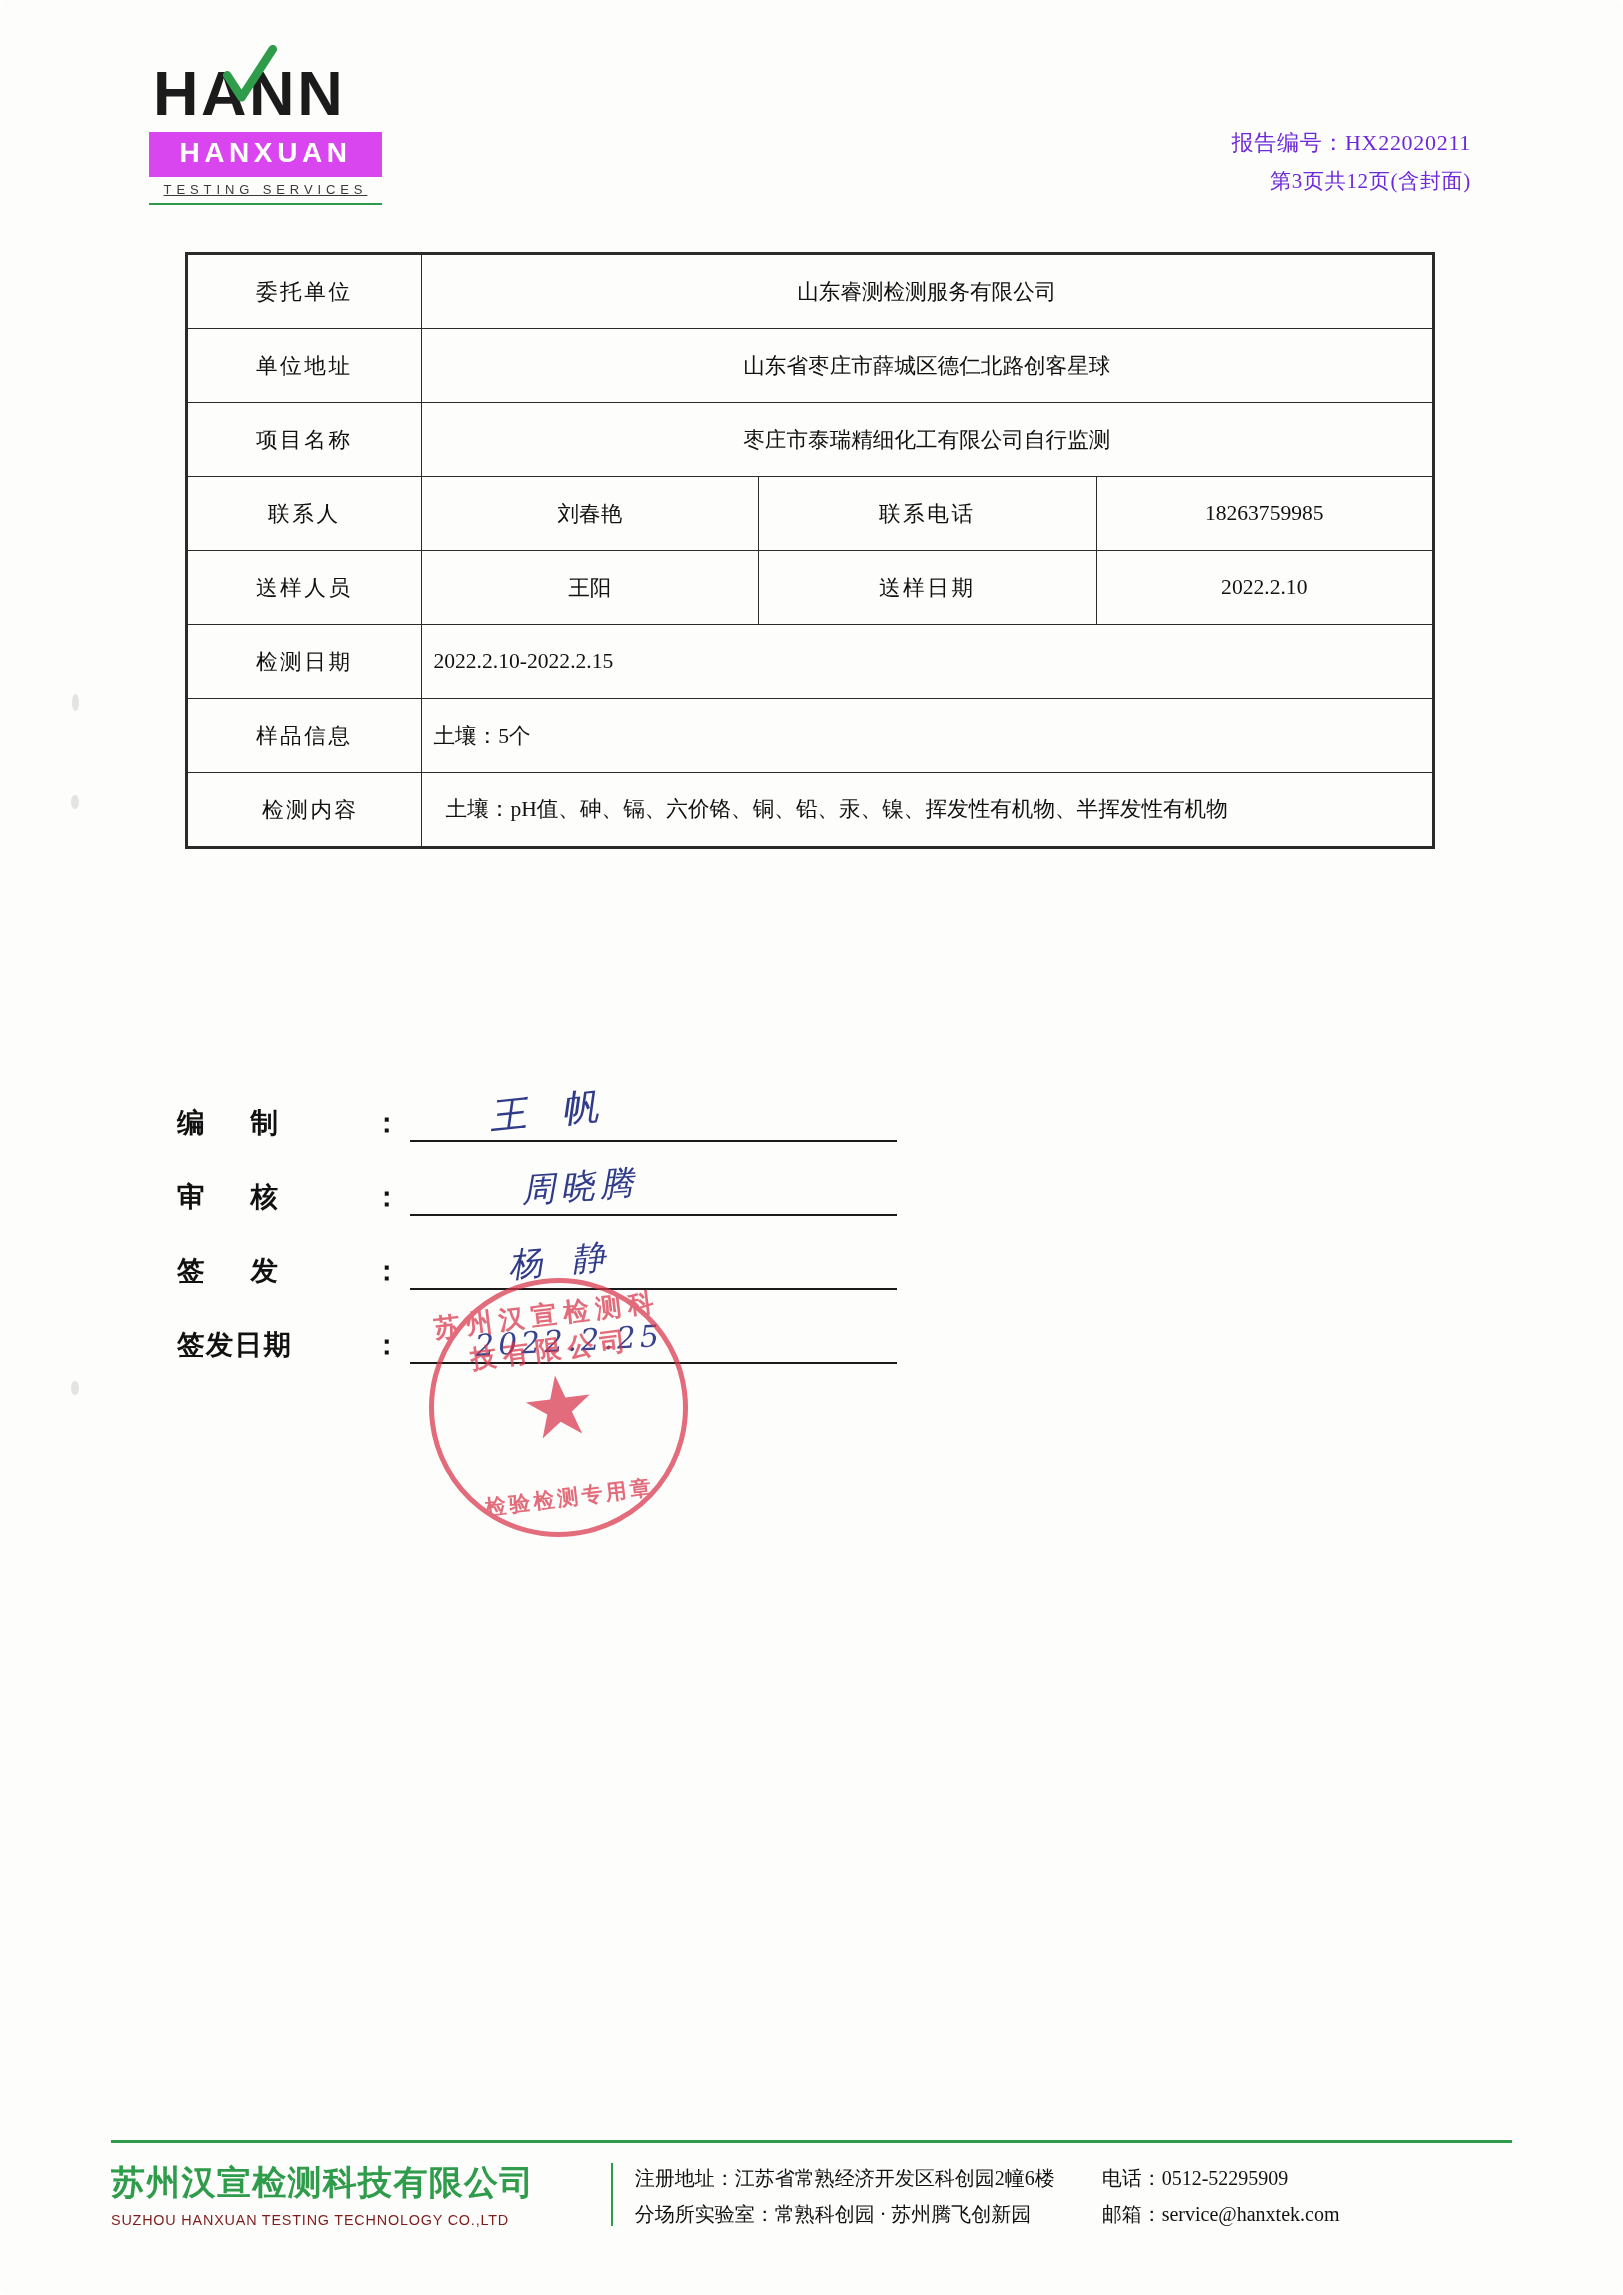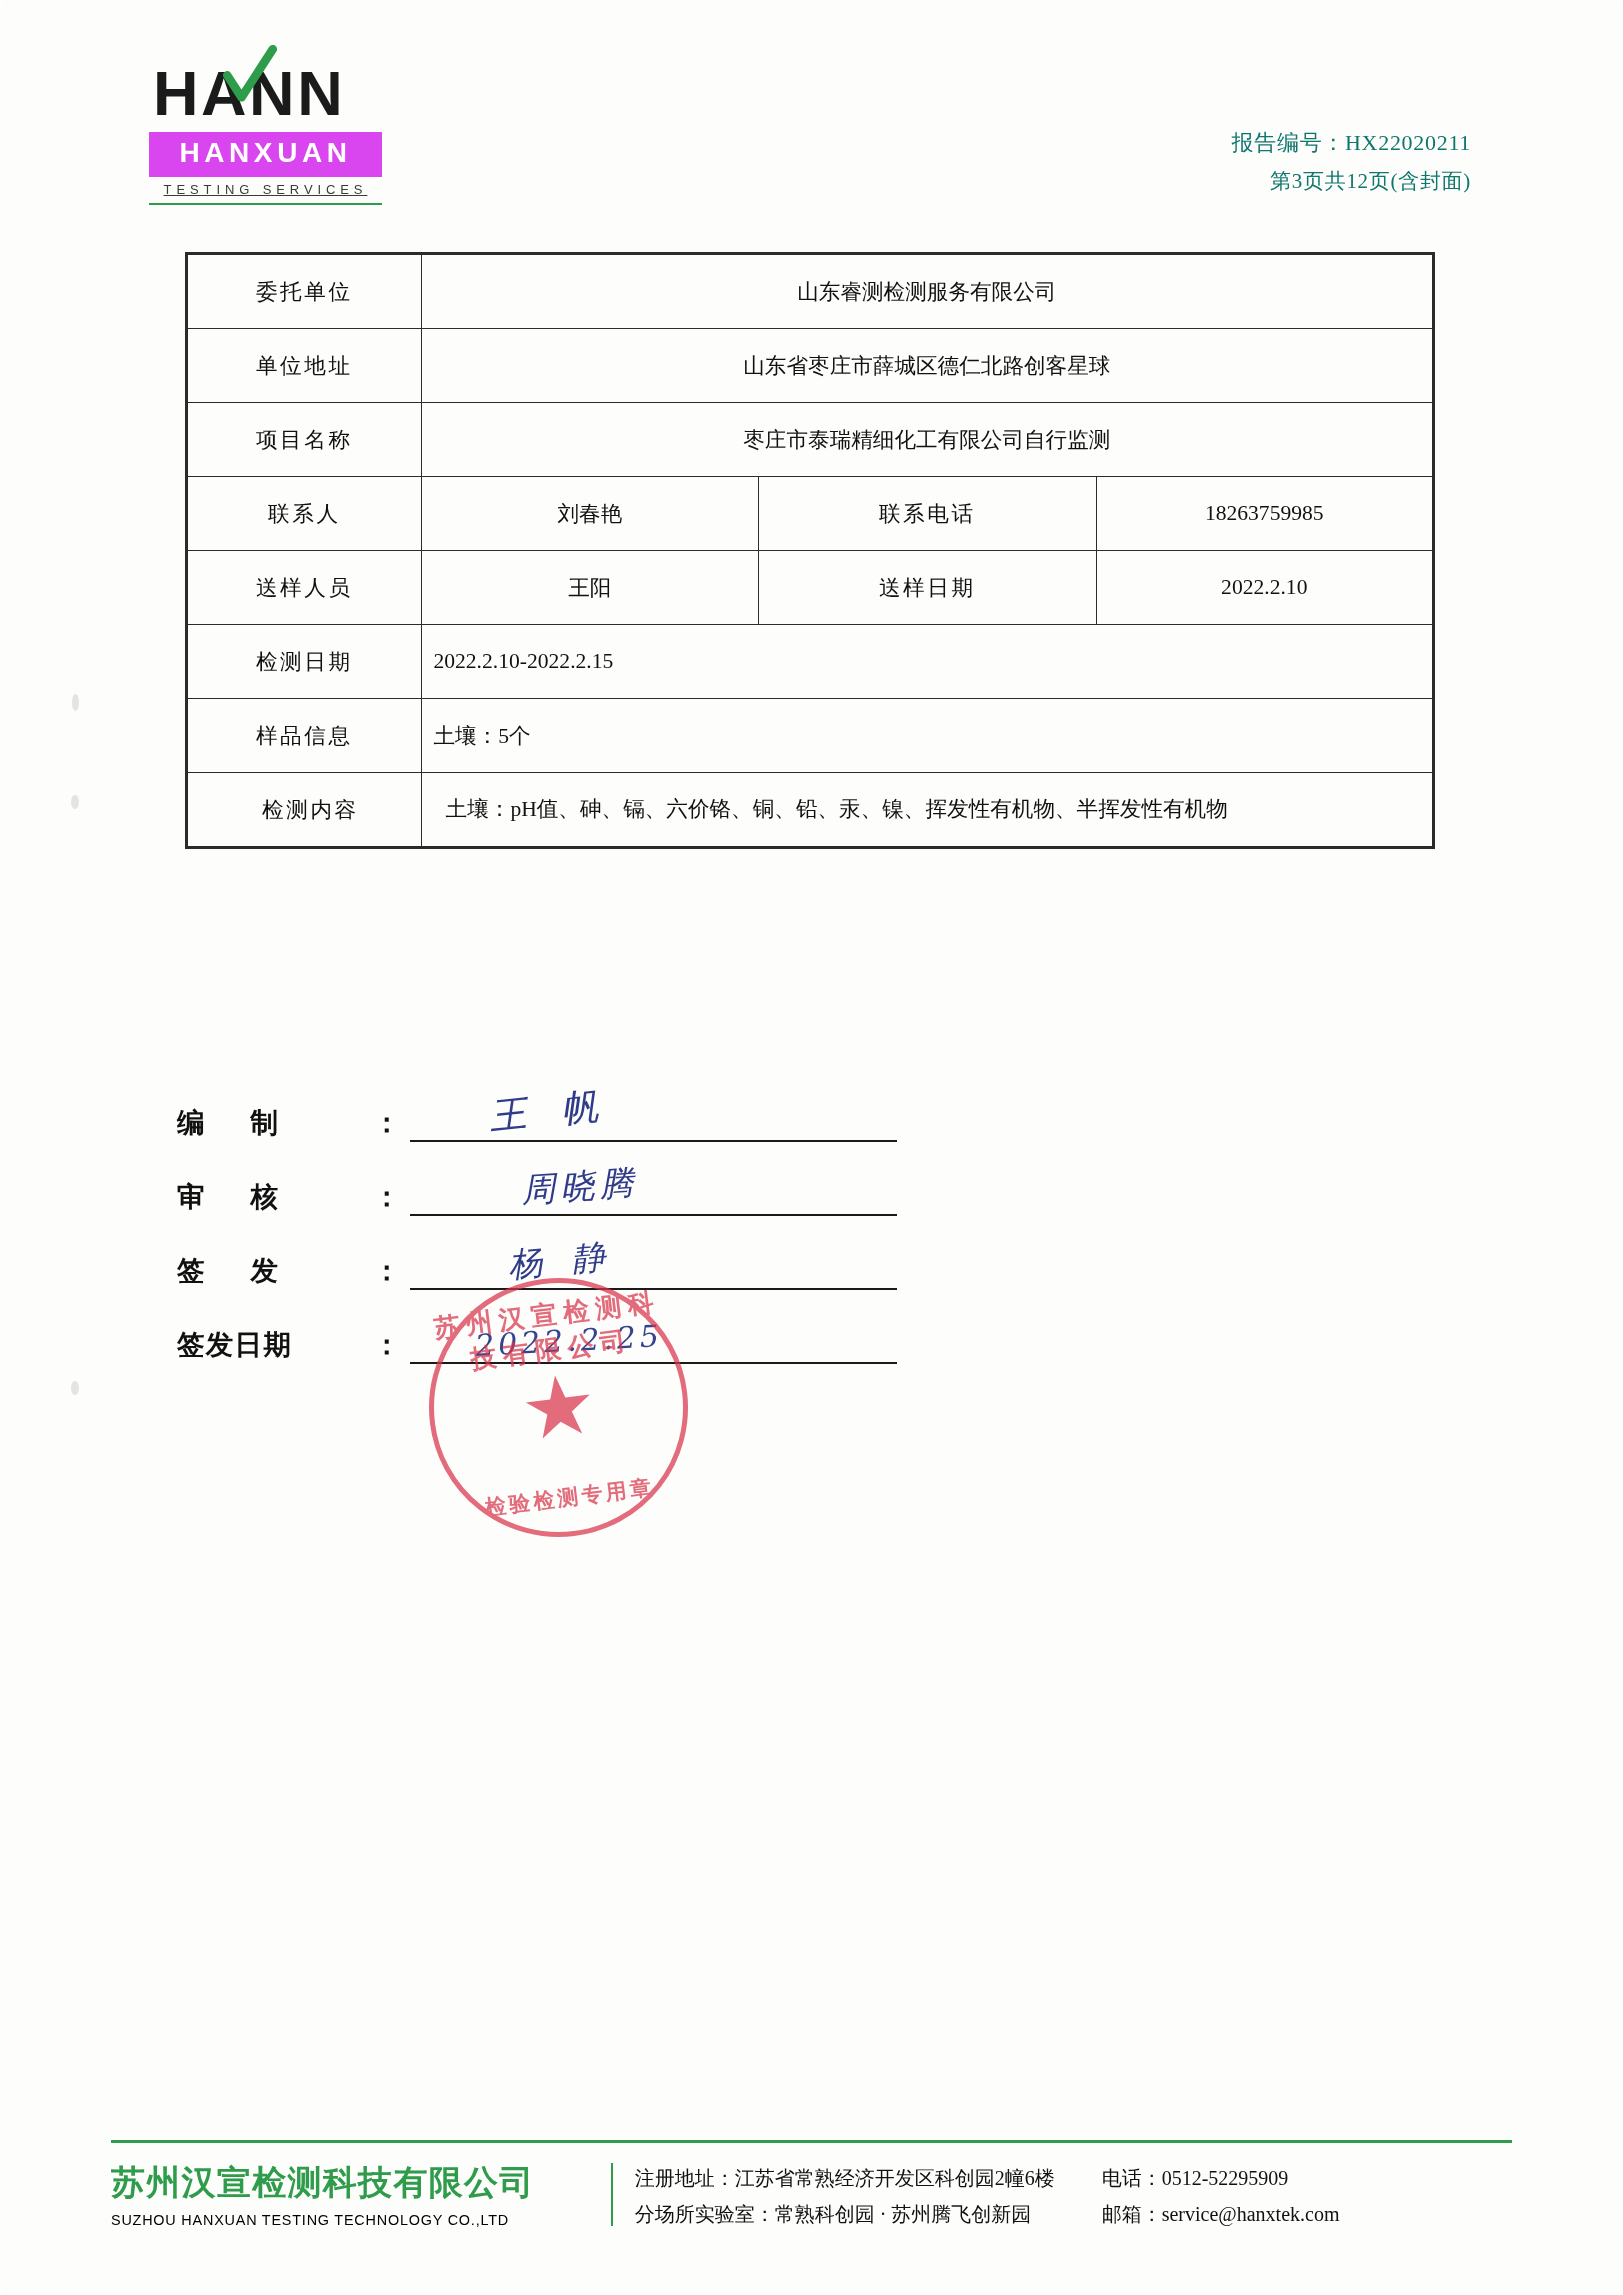--- a/index.html
+++ b/index.html
@@ -77,21 +77,21 @@
     background: #2e9c4a;
   }
 
   .report-meta {
     position: absolute;
     right: 152px;
     top: 124px;
     text-align: right;
     font-size: 22px;
     line-height: 1.75;
-    color: #0f766e;
+    color: #6d28d9;
     letter-spacing: 0.7px;
   }
   .report-meta .line2 {
     font-size: 21px;
   }
 
   
   .info-table {
     position: absolute;
     left: 185px;
@@ -245,21 +245,21 @@
     font-family: "Liberation Sans", sans-serif;
     font-weight: bold;
     font-size: 34px;
     color: #2e9c4a;
     letter-spacing: 1.3px;
     white-space: nowrap;
   }
   .footer-en {
     font-family: "Liberation Sans", sans-serif;
     font-size: 14.4px;
-    color: #000000;
+    color: #7f1d1d;
     letter-spacing: 0.8px;
     margin-top: 5.9px;
     white-space: nowrap;
   }
   .footer-div {
     width: 2px;
     background: #2e9c4a;
     height: 63px;
     margin: 2.6px 22px 0 15.7px;
   }

